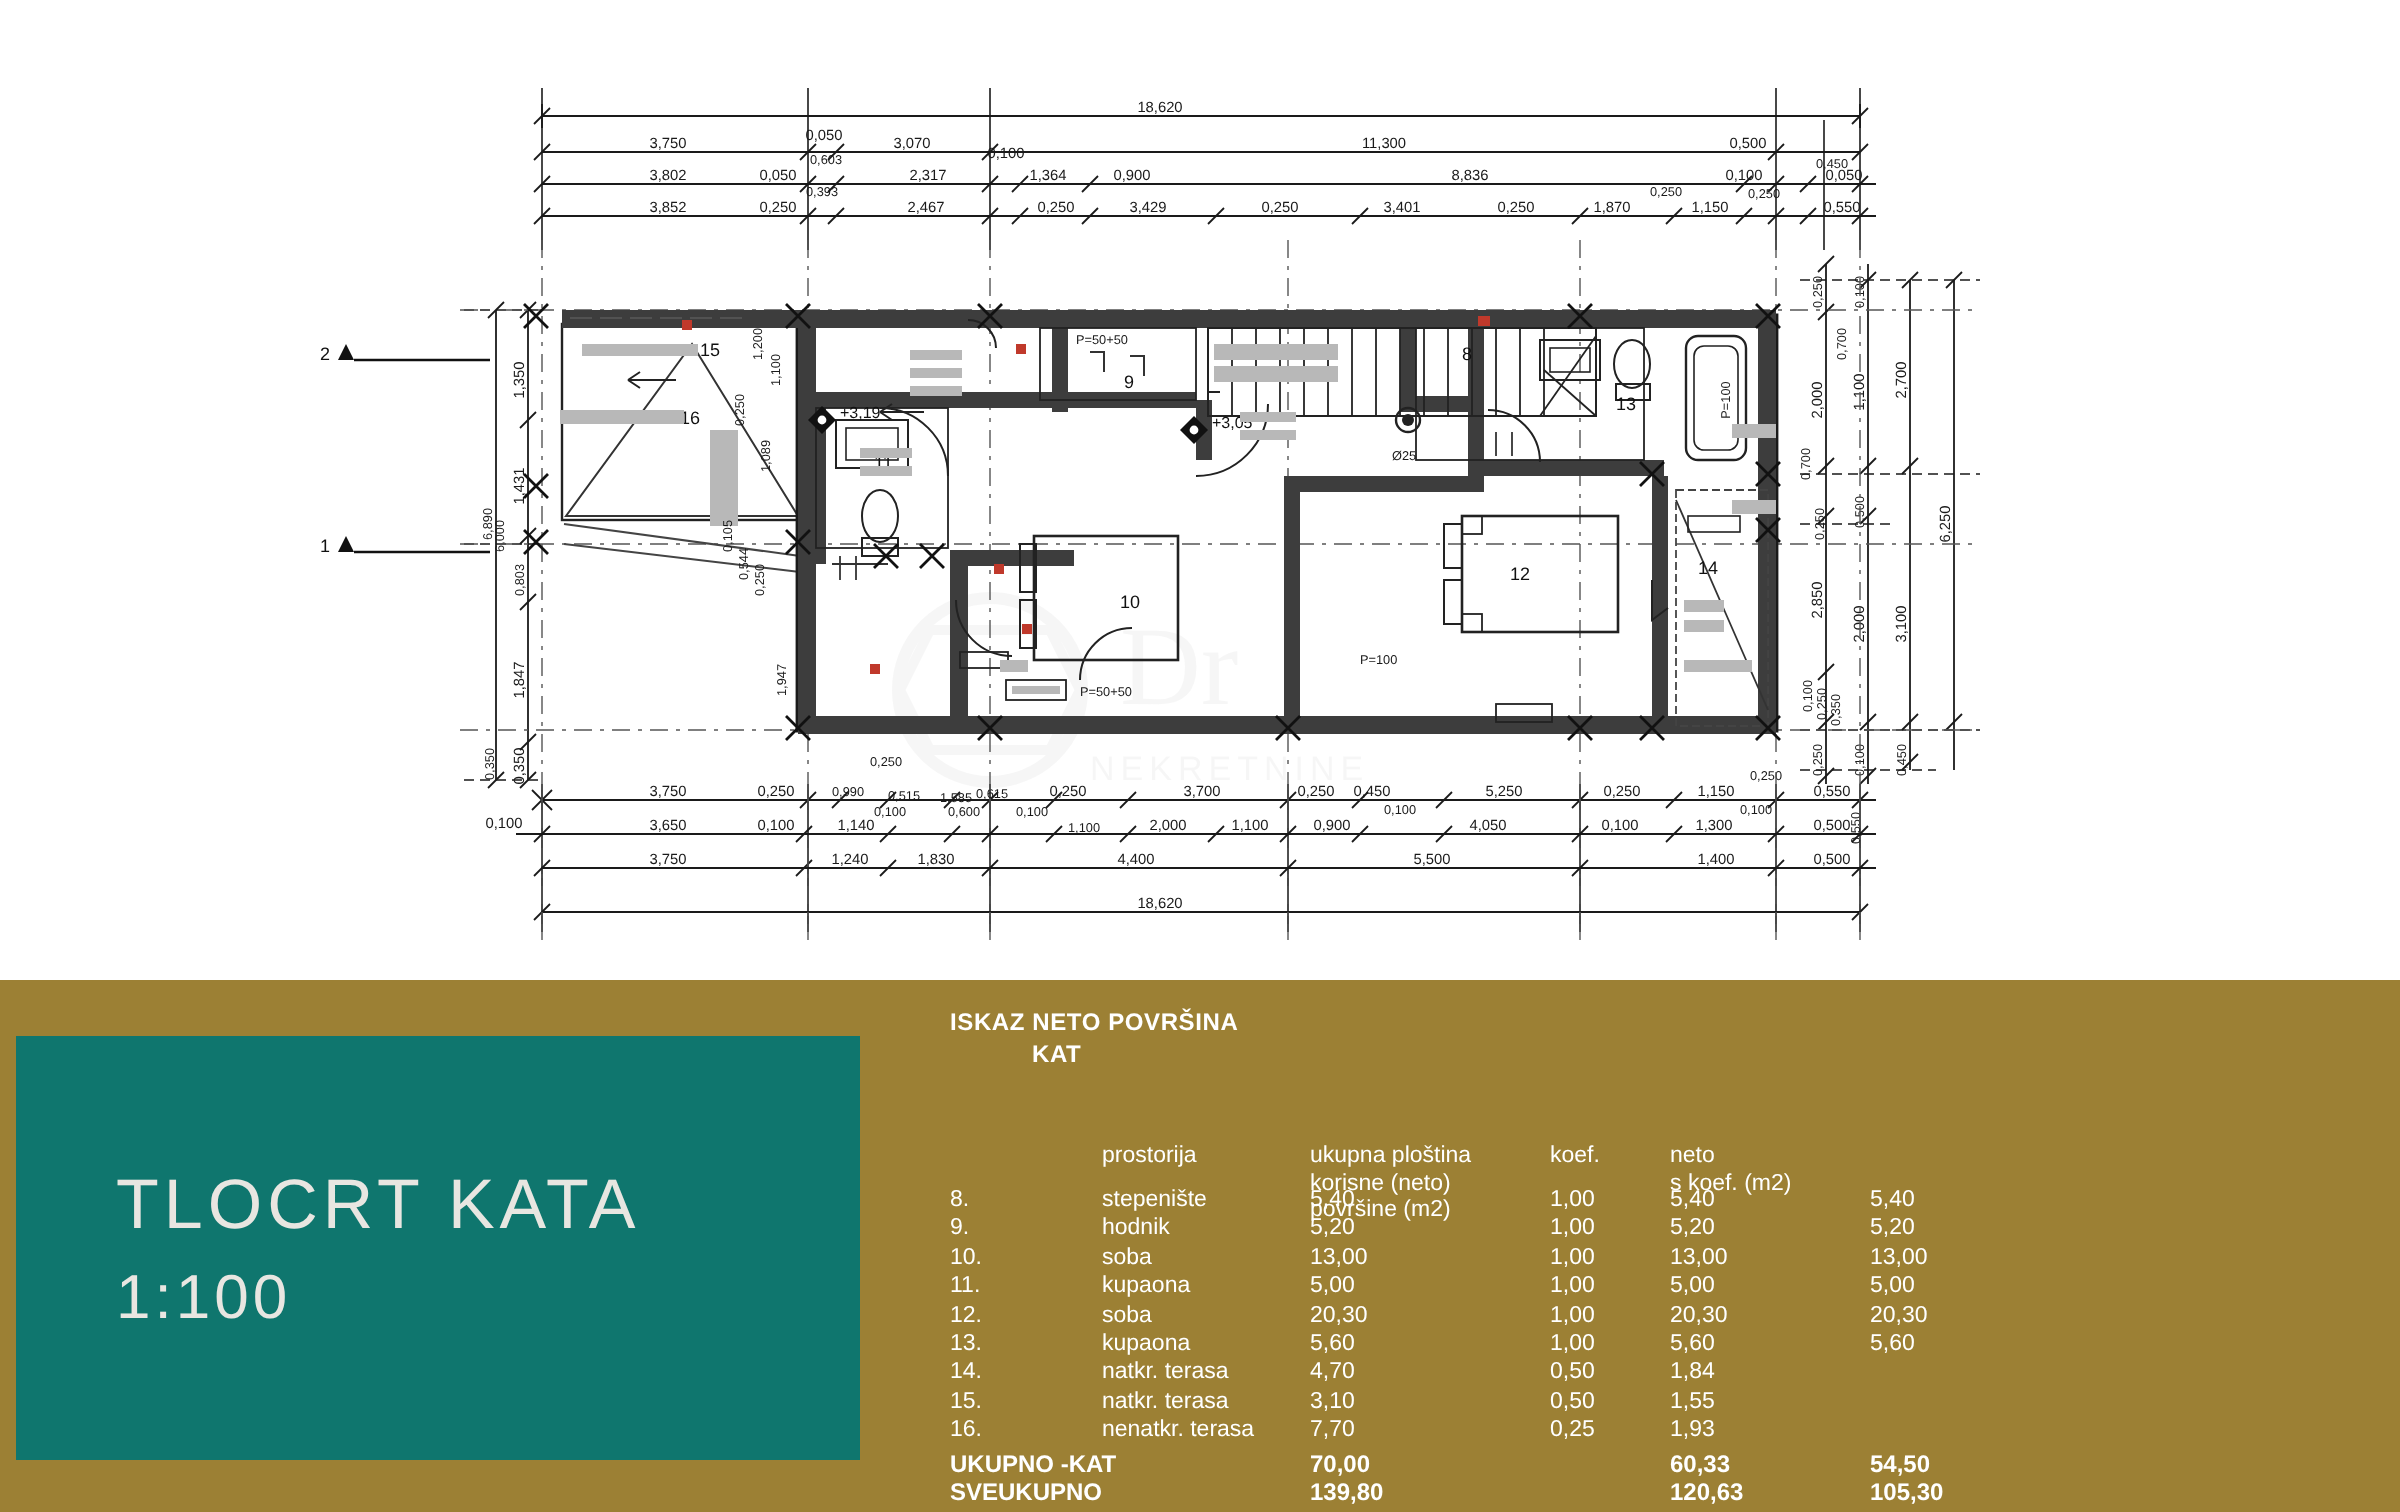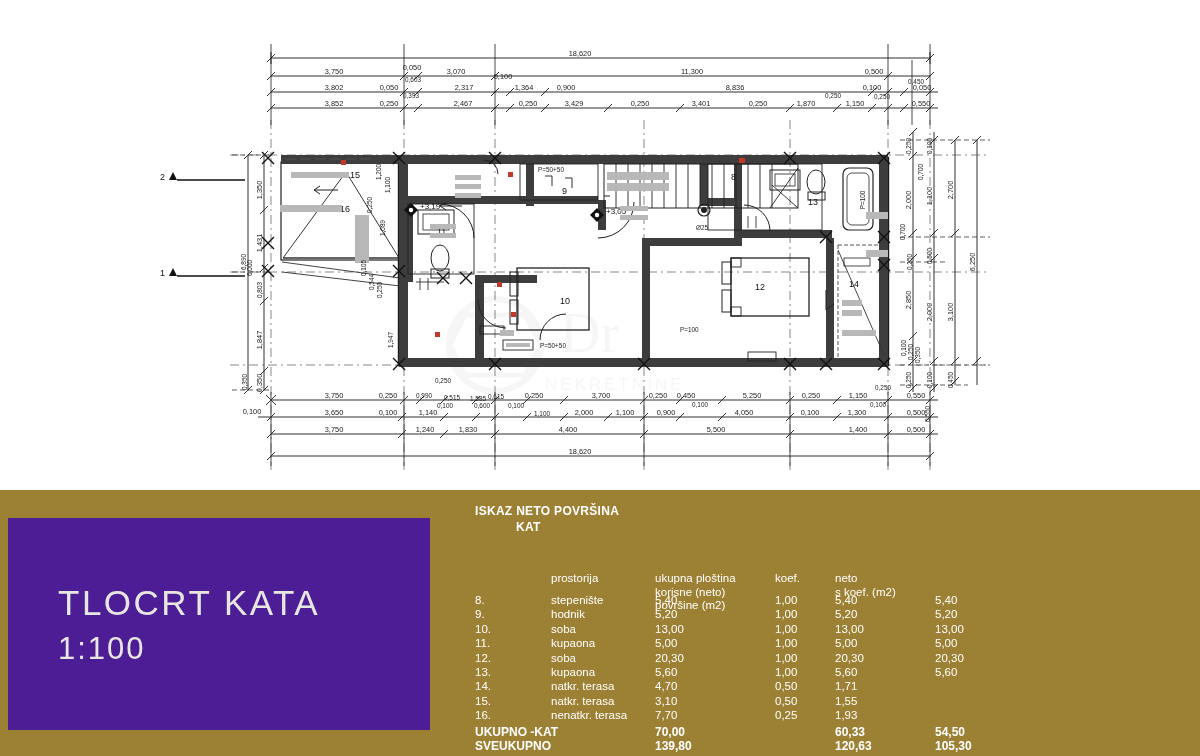--- a/index.html
+++ b/index.html
@@ -15,21 +15,21 @@
   }
   #plan-svg{position:absolute;left:0;top:0;}
 
   
   #info-panel{
     position:absolute;left:0;top:490px;width:1200px;height:266px;
     background:#9c8034;
   }
   #title-block{
     position:absolute;left:8px;top:28px;width:422px;height:212px;
-    background:#4c1d95;
+    background:#0f766e;
   }
   #title-block .t1{
     position:absolute;left:50px;top:65px;
     color:#e8e6e1;font-size:35px;letter-spacing:2.5px;font-weight:300;
     font-family:"Liberation Sans", sans-serif;white-space:nowrap;
   }
   #title-block .t2{
     position:absolute;left:50px;top:113px;
     color:#e8e6e1;font-size:31px;letter-spacing:2px;font-weight:300;
     font-family:"Liberation Sans", sans-serif;white-space:nowrap;
@@ -708,21 +708,21 @@
           <span class="c-uk">5,60</span>
           <span class="c-koef">1,00</span>
           <span class="c-neto">5,60</span>
           <span class="c-ak">5,60</span>
         </div>
         <div class="row" style="top: 176.4px;">
           <span class="c-no">14.</span>
           <span class="c-name">natkr. terasa</span>
           <span class="c-uk">4,70</span>
           <span class="c-koef">0,50</span>
-          <span class="c-neto">1,71</span>
+          <span class="c-neto">1,84</span>
           <span class="c-ak"></span>
         </div>
         <div class="row" style="top: 190.8px;">
           <span class="c-no">15.</span>
           <span class="c-name">natkr. terasa</span>
           <span class="c-uk">3,10</span>
           <span class="c-koef">0,50</span>
           <span class="c-neto">1,55</span>
           <span class="c-ak"></span>
         </div>

